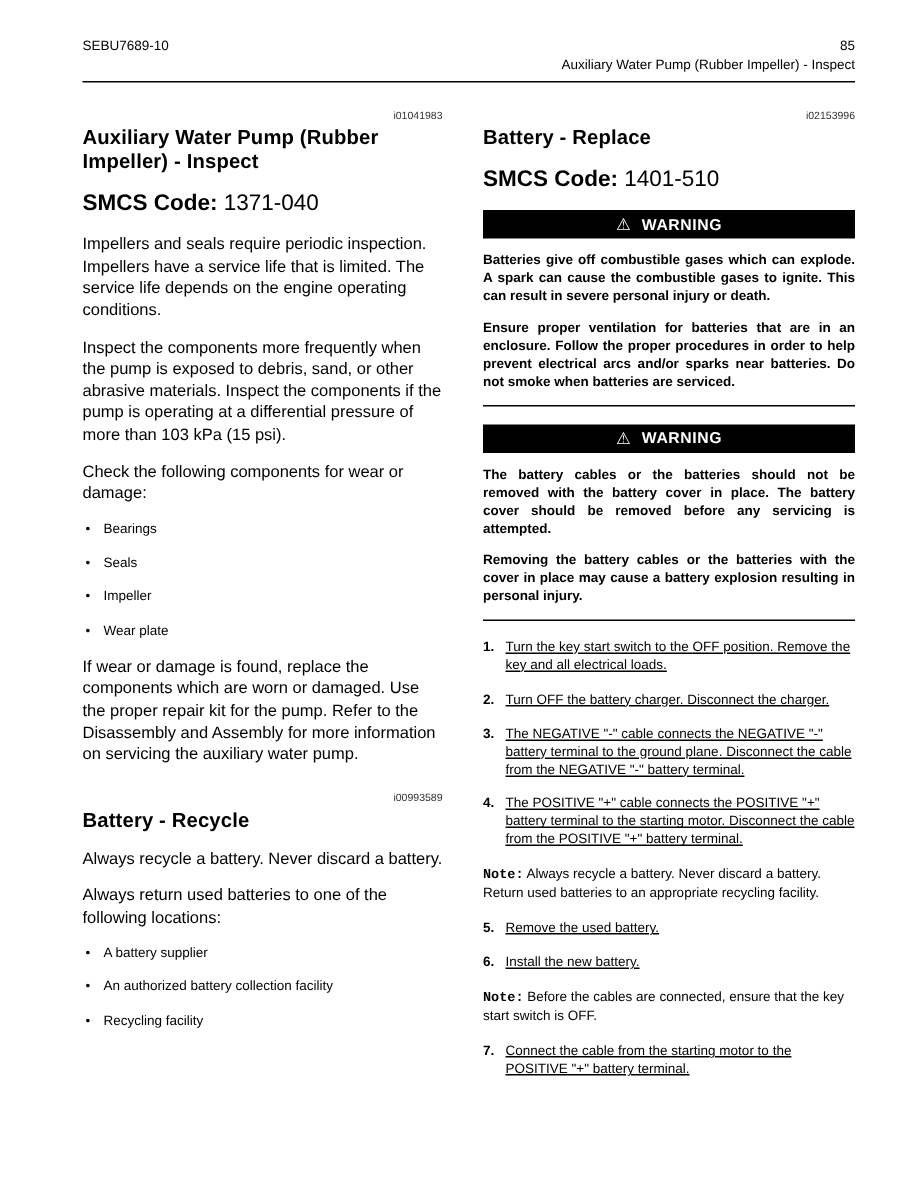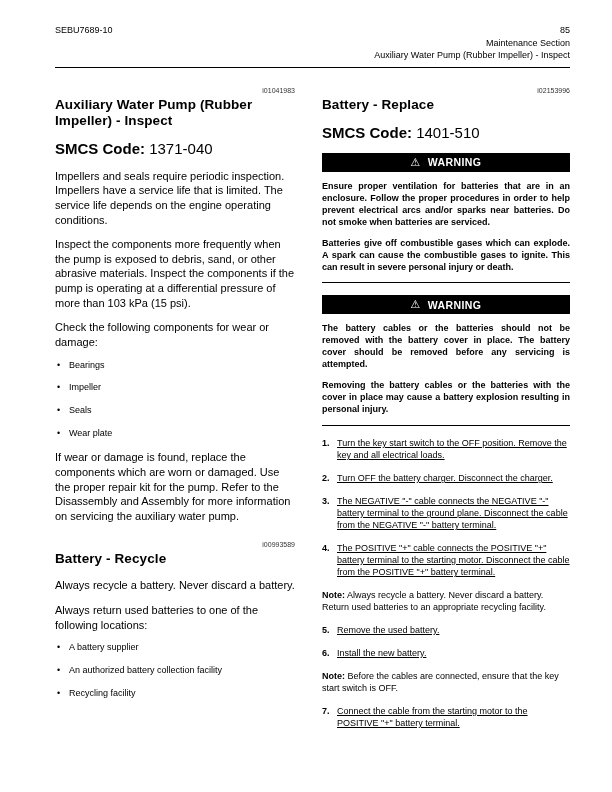--- a/index.html
+++ b/index.html
@@ -37,54 +37,53 @@
              margin:3px 0 9px; letter-spacing:0.4px; }
   .warn-icon { font-family:"DejaVu Sans", sans-serif; font-size:11px; line-height:1; }
   p.warn { font-size:9px; font-weight:bold; line-height:1.33; margin-bottom:9px; text-align:justify; }
   .warn-rule { border-top:1px solid #000; margin:1px 0 12px; }
 
   .step { display:flex; font-size:9px; line-height:1.33; margin-bottom:11px; }
   .step .num { font-weight:bold; width:15px; flex:none; }
   .step .txt { flex:1;text-decoration:underline; }
 
   .note { font-size:9px; line-height:1.33; margin-bottom:11px; }
-  .note b { font-weight:bold; }
+  .note b { font-weight:bold;font-family:Liberation Mono, monospace; }
 
   .article2 { margin-top:18px; }
 </style>
 </head>
 <body>
 
 <div class="page">
 
   <div class="header">
     <div>SEBU7689-10</div>
     <div class="header-right">
       <div>85</div>
-      <div>Maintenance Section</div>
       <div>Auxiliary Water Pump (Rubber Impeller) - Inspect</div>
     </div>
   </div>
   <div class="header-rule"></div>
 
   <div class="columns">
 
     <div class="col-left">
 
       <div>
         <div class="idcode">i01041983</div>
         <h1>Auxiliary Water Pump (Rubber Impeller) - Inspect</h1>
         <p class="smcs"><b>SMCS Code:</b> <span>1371-040</span></p>
         <p class="body">Impellers and seals require periodic inspection. Impellers have a service life that is limited. The service life depends on the engine operating conditions.</p>
         <p class="body">Inspect the components more frequently when the pump is exposed to debris, sand, or other abrasive materials. Inspect the components if the pump is operating at a differential pressure of more than 103 kPa (15 psi).</p>
         <p class="body">Check the following components for wear or damage:</p>
         <ul class="bullets">
           <li>Bearings</li>
+          <li>Seals</li>
           <li>Impeller</li>
-          <li>Seals</li>
           <li>Wear plate</li>
         </ul>
         <p class="body">If wear or damage is found, replace the components which are worn or damaged. Use the proper repair kit for the pump. Refer to the Disassembly and Assembly for more information on servicing the auxiliary water pump.</p>
       </div>
 
       <div class="article2">
         <div class="idcode">i00993589</div>
         <h1>Battery - Recycle</h1>
         <p class="body">Always recycle a battery. Never discard a battery.</p>
         <p class="body">Always return used batteries to one of the following locations:</p>
@@ -101,22 +100,22 @@
 
       <div>
         <div class="idcode">i02153996</div>
         <h1>Battery - Replace</h1>
         <p class="smcs"><b>SMCS Code:</b> <span>1401-510</span></p>
 
         <div class="warnbox">
           <span class="warn-icon">⚠</span>
           <span>WARNING</span>
         </div>
+        <p class="warn">Batteries give off combustible gases which can explode. A spark can cause the combustible gases to ignite. This can result in severe personal injury or death.</p>
         <p class="warn">Ensure proper ventilation for batteries that are in an enclosure. Follow the proper procedures in order to help prevent electrical arcs and/or sparks near batteries. Do not smoke when batteries are serviced.</p>
-        <p class="warn">Batteries give off combustible gases which can explode. A spark can cause the combustible gases to ignite. This can result in severe personal injury or death.</p>
         <div class="warn-rule"></div>
 
         <div class="warnbox">
           <span class="warn-icon">⚠</span>
           <span>WARNING</span>
         </div>
         <p class="warn">The battery cables or the batteries should not be removed with the battery cover in place. The battery cover should be removed before any servicing is attempted.</p>
         <p class="warn">Removing the battery cables or the batteries with the cover in place may cause a battery explosion resulting in personal injury.</p>
         <div class="warn-rule"></div>
 

